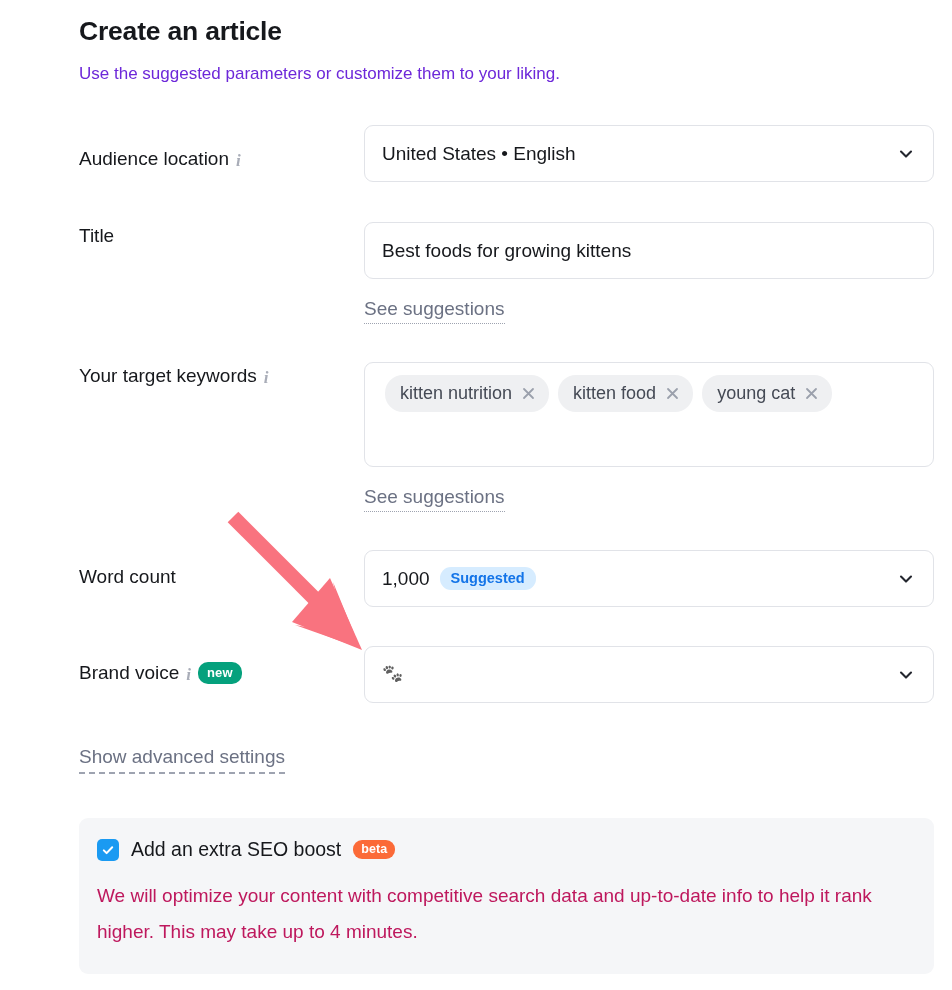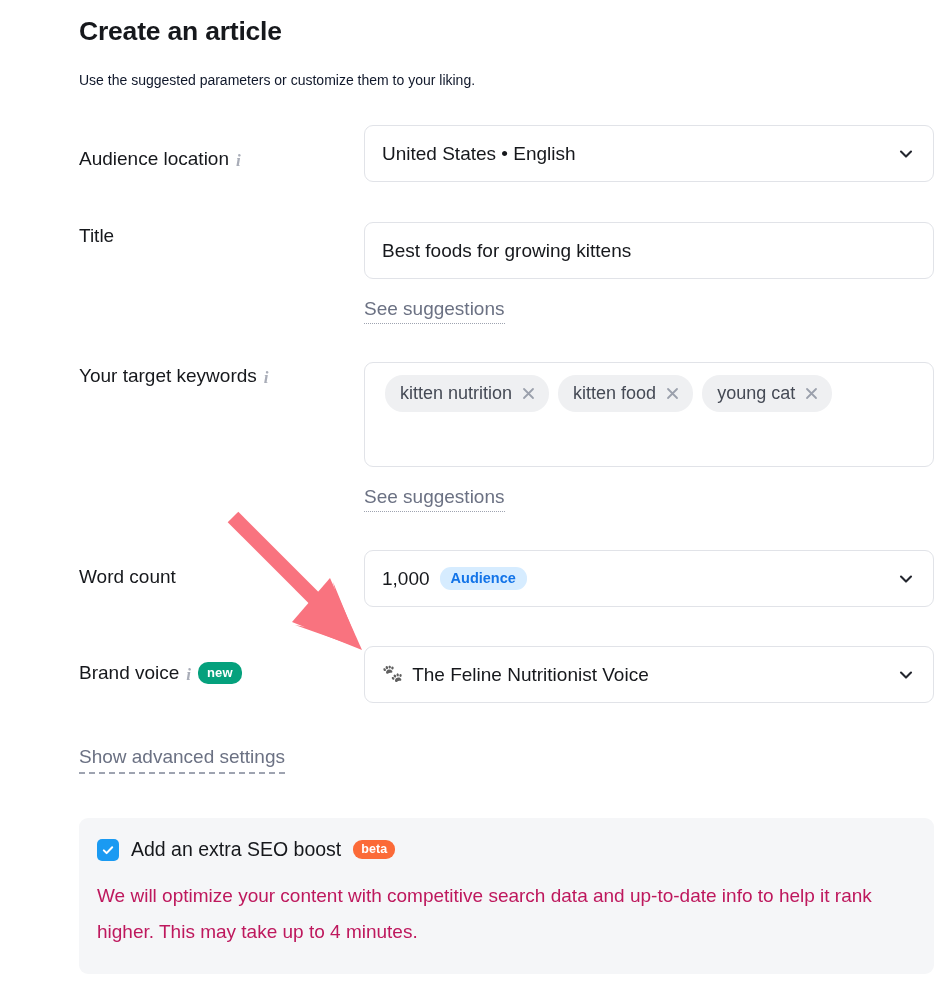--- a/index.html
+++ b/index.html
@@ -31,23 +31,23 @@
     top: 16px;
     font-size: 26.5px;
     font-weight: bold;
     color: #16181c;
     letter-spacing: -0.2px;
     white-space: nowrap;
   }
   .page-subtitle {
     position: absolute;
     left: 47px;
-    top: 72px;
-    font-size: 14px;
-    color: #0f172a;
+    top: 64px;
+    font-size: 17px;
+    color: #6d28d9;
     white-space: nowrap;
   }
   .row-label {
     position: absolute;
     left: 47px;
     font-size: 19px;
     color: #16181c;
     white-space: nowrap;
     display: flex;
     align-items: center;
@@ -312,36 +312,35 @@
     </div>
   </div>
   <div class="suggest-link" style="top:486px;">See suggestions</div>
 
   <div class="row-label" style="top:566px;">
     <span>Word count</span>
   </div>
   <div class="control" style="top:550px; height:57px;">
     <div class="control-inner">
       <span class="control-text">1,000</span>
-      <span class="suggested-pill">Audience</span>
+      <span class="suggested-pill">Suggested</span>
     </div>
     <svg class="chevron" viewBox="0 0 16 16">
       <path d="M3 5.6 L8 10.6 L13 5.6" fill="none" stroke="#23262e" stroke-width="2.1" stroke-linecap="round" stroke-linejoin="round"></path>
     </svg>
   </div>
 
   <div class="row-label" style="top:662px;">
     <span>Brand voice</span>
     <span class="info-icon">i</span>
     <span class="badge badge-new">new</span>
   </div>
   <div class="control" style="top:646px; height:57px;">
     <div class="control-inner" style="gap:9px;">
       <span class="paw-icon">🐾</span>
-      <span class="control-text">The Feline Nutritionist Voice</span>
     </div>
     <svg class="chevron" viewBox="0 0 16 16">
       <path d="M3 5.6 L8 10.6 L13 5.6" fill="none" stroke="#23262e" stroke-width="2.1" stroke-linecap="round" stroke-linejoin="round"></path>
     </svg>
   </div>
 
   <div class="advanced-link">Show advanced settings</div>
 
   <div class="seo-panel">
     <div class="seo-head">

